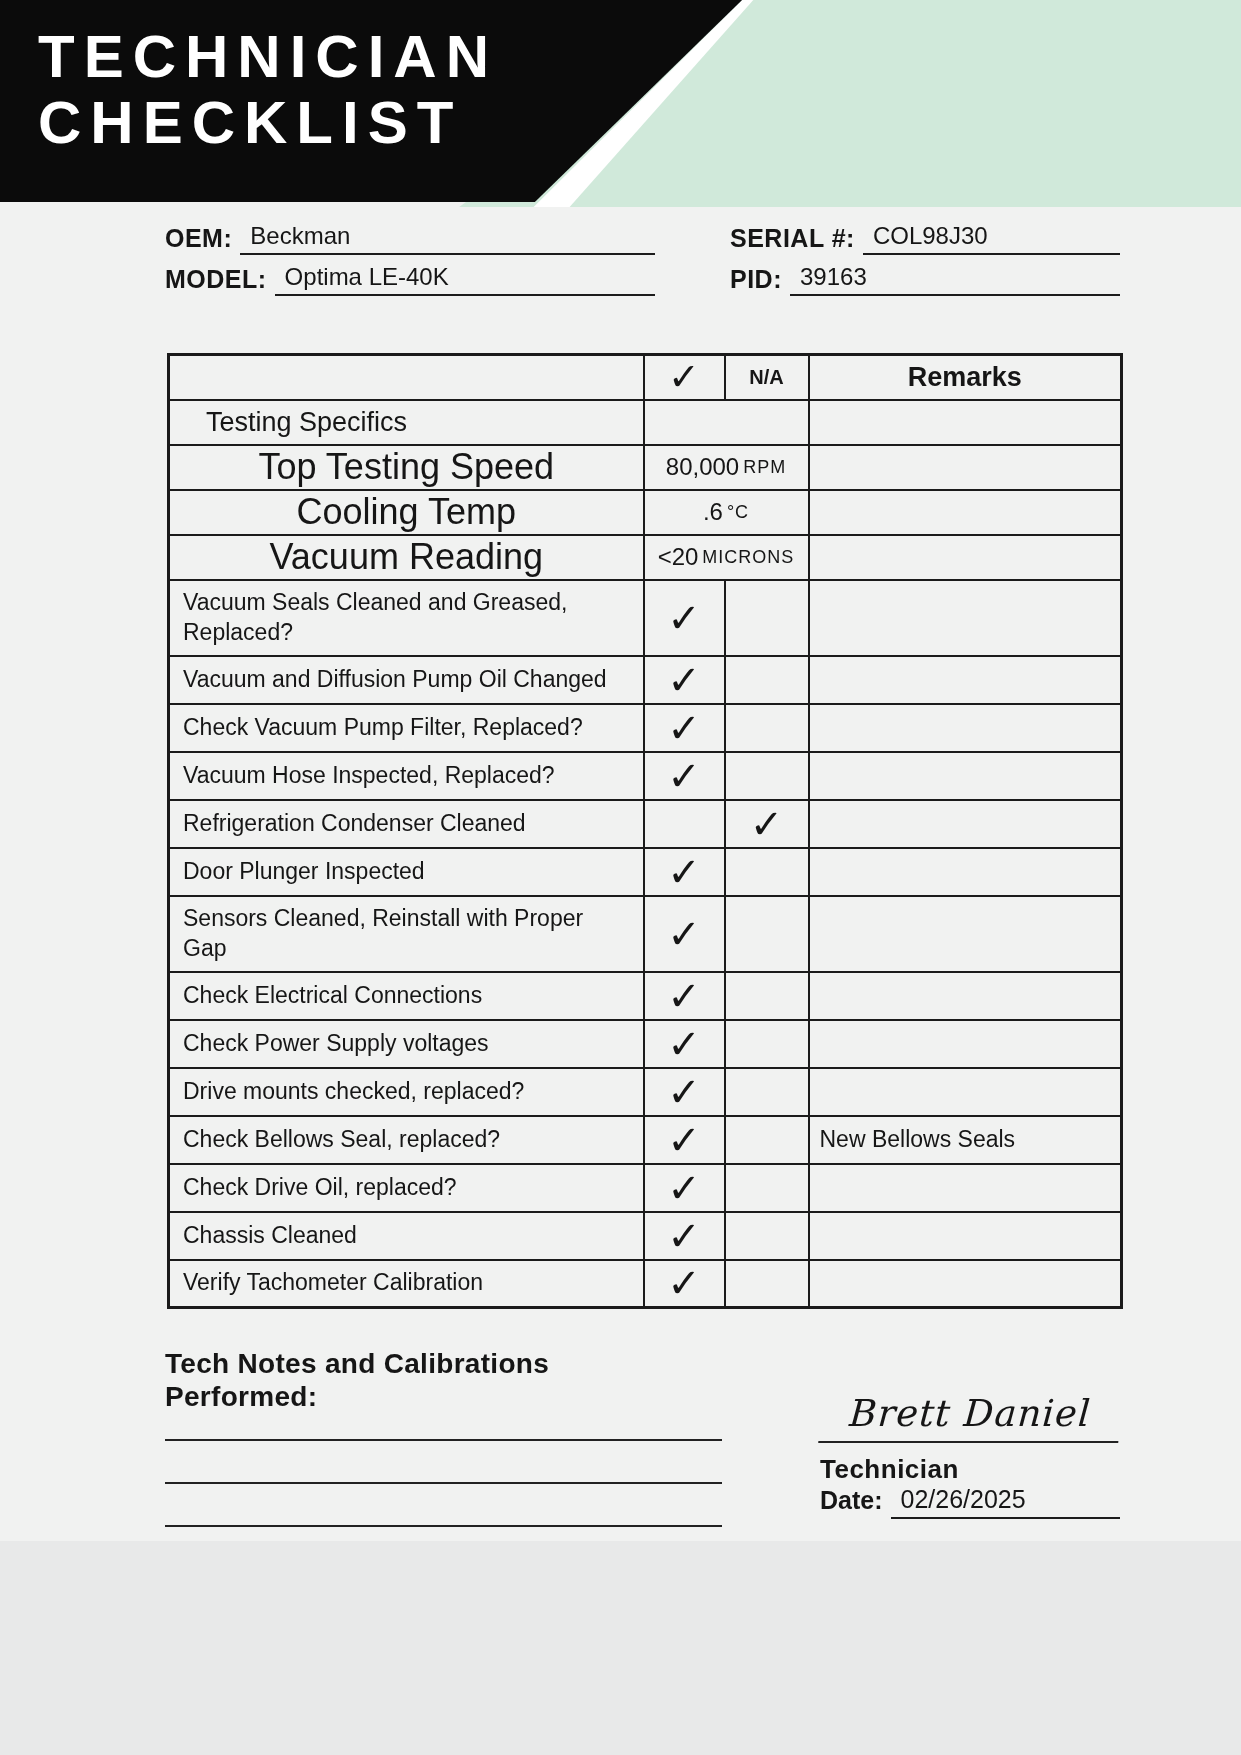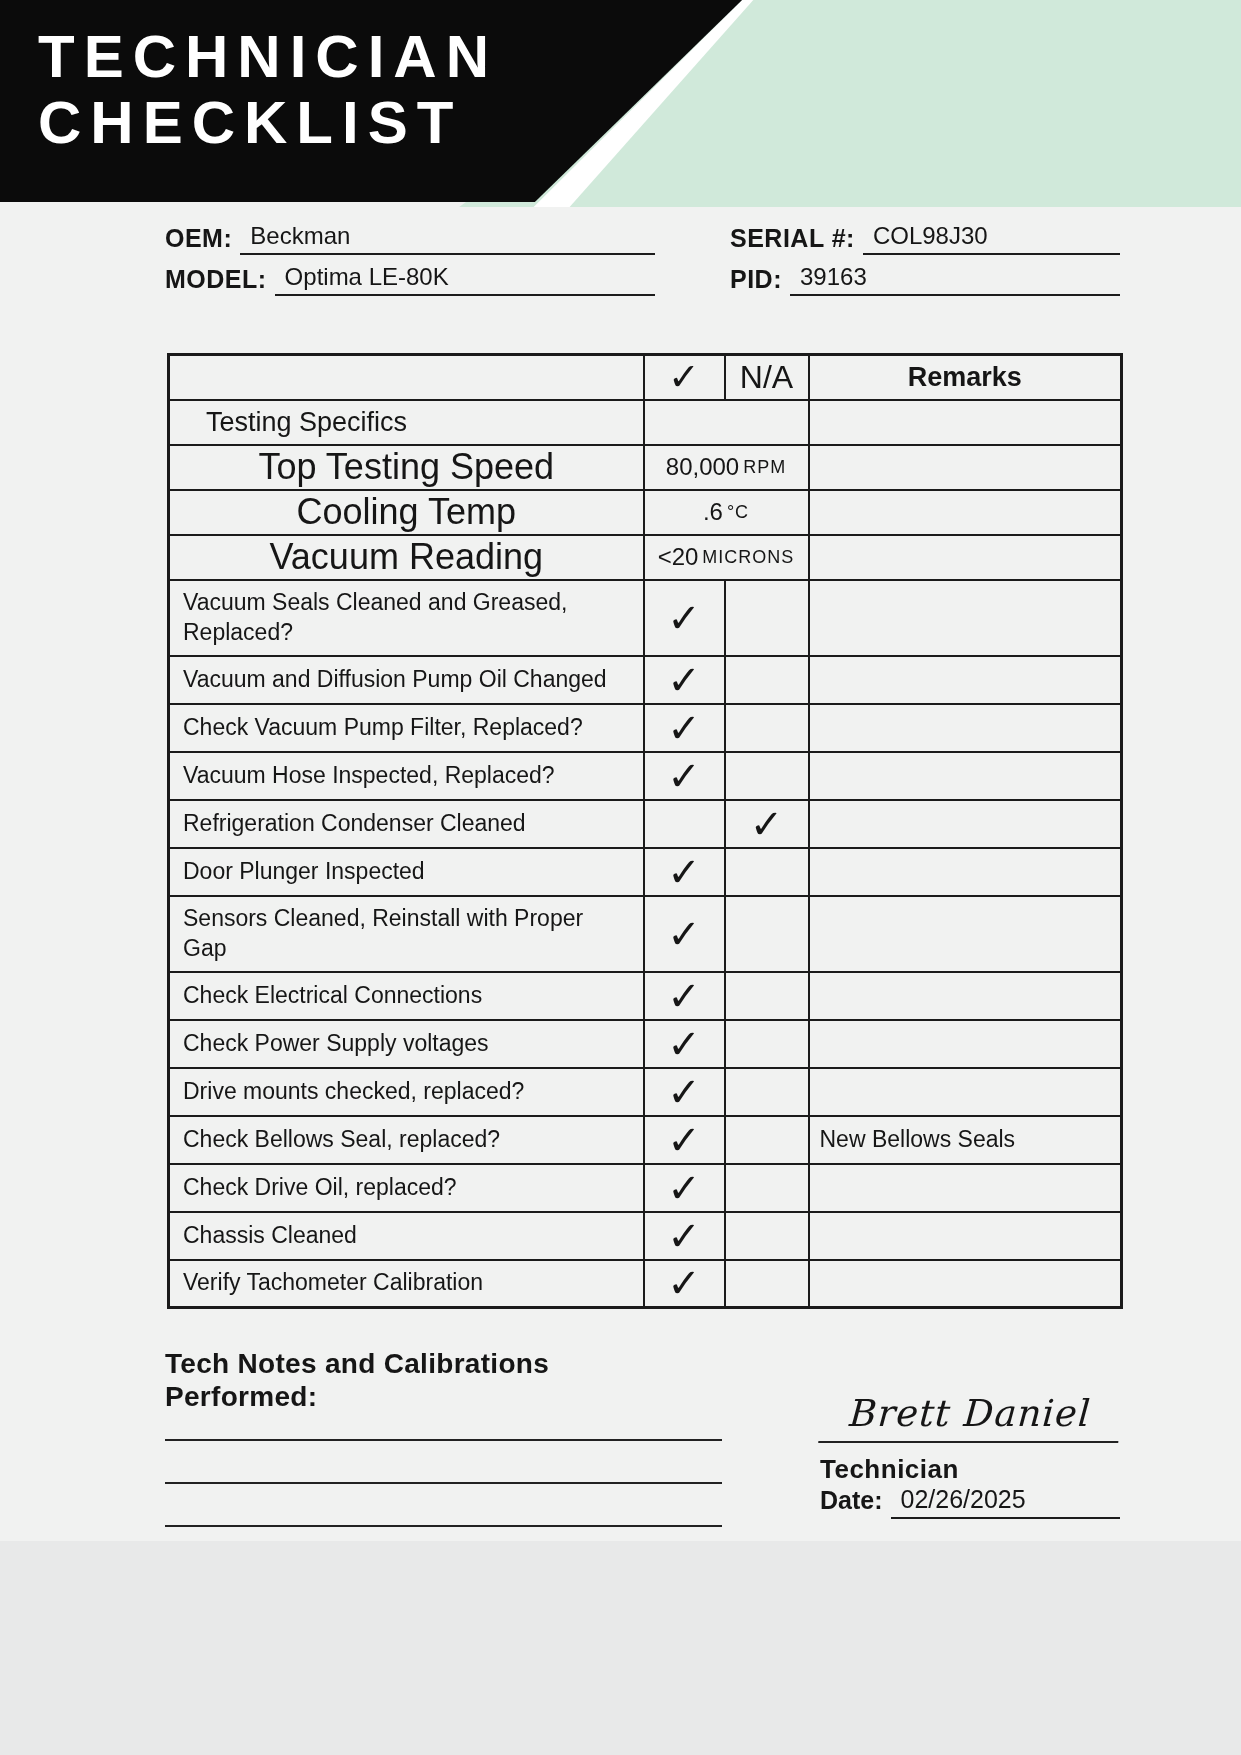--- a/index.html
+++ b/index.html
@@ -34,21 +34,21 @@
     padding:0 4px 3px 10px; margin-left:8px; min-height:30px; }
 
   
   .table-wrap{ position:absolute; top:353px; left:167px; }
   table.checklist{ border-collapse:collapse; table-layout:fixed; width:953px;
     border:3px solid #1b1b1b; background:transparent; }
   table.checklist td, table.checklist th{ border:2px solid #1b1b1b; vertical-align:middle; }
   col.c-desc{ width:475px; } col.c-chk{ width:81px; } col.c-na{ width:84px; } col.c-rem{ width:313px; }
   tr.r-head td{ height:45px; text-align:center; }
   td.h-check{ font-size:38px; font-weight:bold; line-height:.9; }
-  td.h-na{ font-size:32px; font-weight:normal; }
+  td.h-na{ font-size:20px; font-weight:bold; }
   td.h-rem{ font-size:27px; font-weight:bold; }
   tr.r-section td{ height:45px;padding-left:36px; }
   td.lbl-section{ font-size:27px; padding-left:16px; }
   tr.r-value td{ height:45px; }
   td.lbl-value{ font-size:36px; text-align:center; }
   td.val-cell{ }
   .val-flex{ display:flex; align-items:center; justify-content:center; gap:4px; }
   .val-num{ font-size:24px; }
   .val-unit{ font-size:18px; letter-spacing:1px; }
   tr.r-check td{ height:48px; }
@@ -101,21 +101,21 @@
   </div>
 
   <div class="info">
     <div class="info-col left">
       <div class="field">
         <label>OEM:</label>
         <span class="fill">Beckman</span>
       </div>
       <div class="field">
         <label>MODEL:</label>
-        <span class="fill">Optima LE-80K</span>
+        <span class="fill">Optima LE-40K</span>
       </div>
     </div>
     <div class="info-col right">
       <div class="field">
         <label>SERIAL #:</label>
         <span class="fill">COL98J30</span>
       </div>
       <div class="field">
         <label>PID:</label>
         <span class="fill">39163</span>

